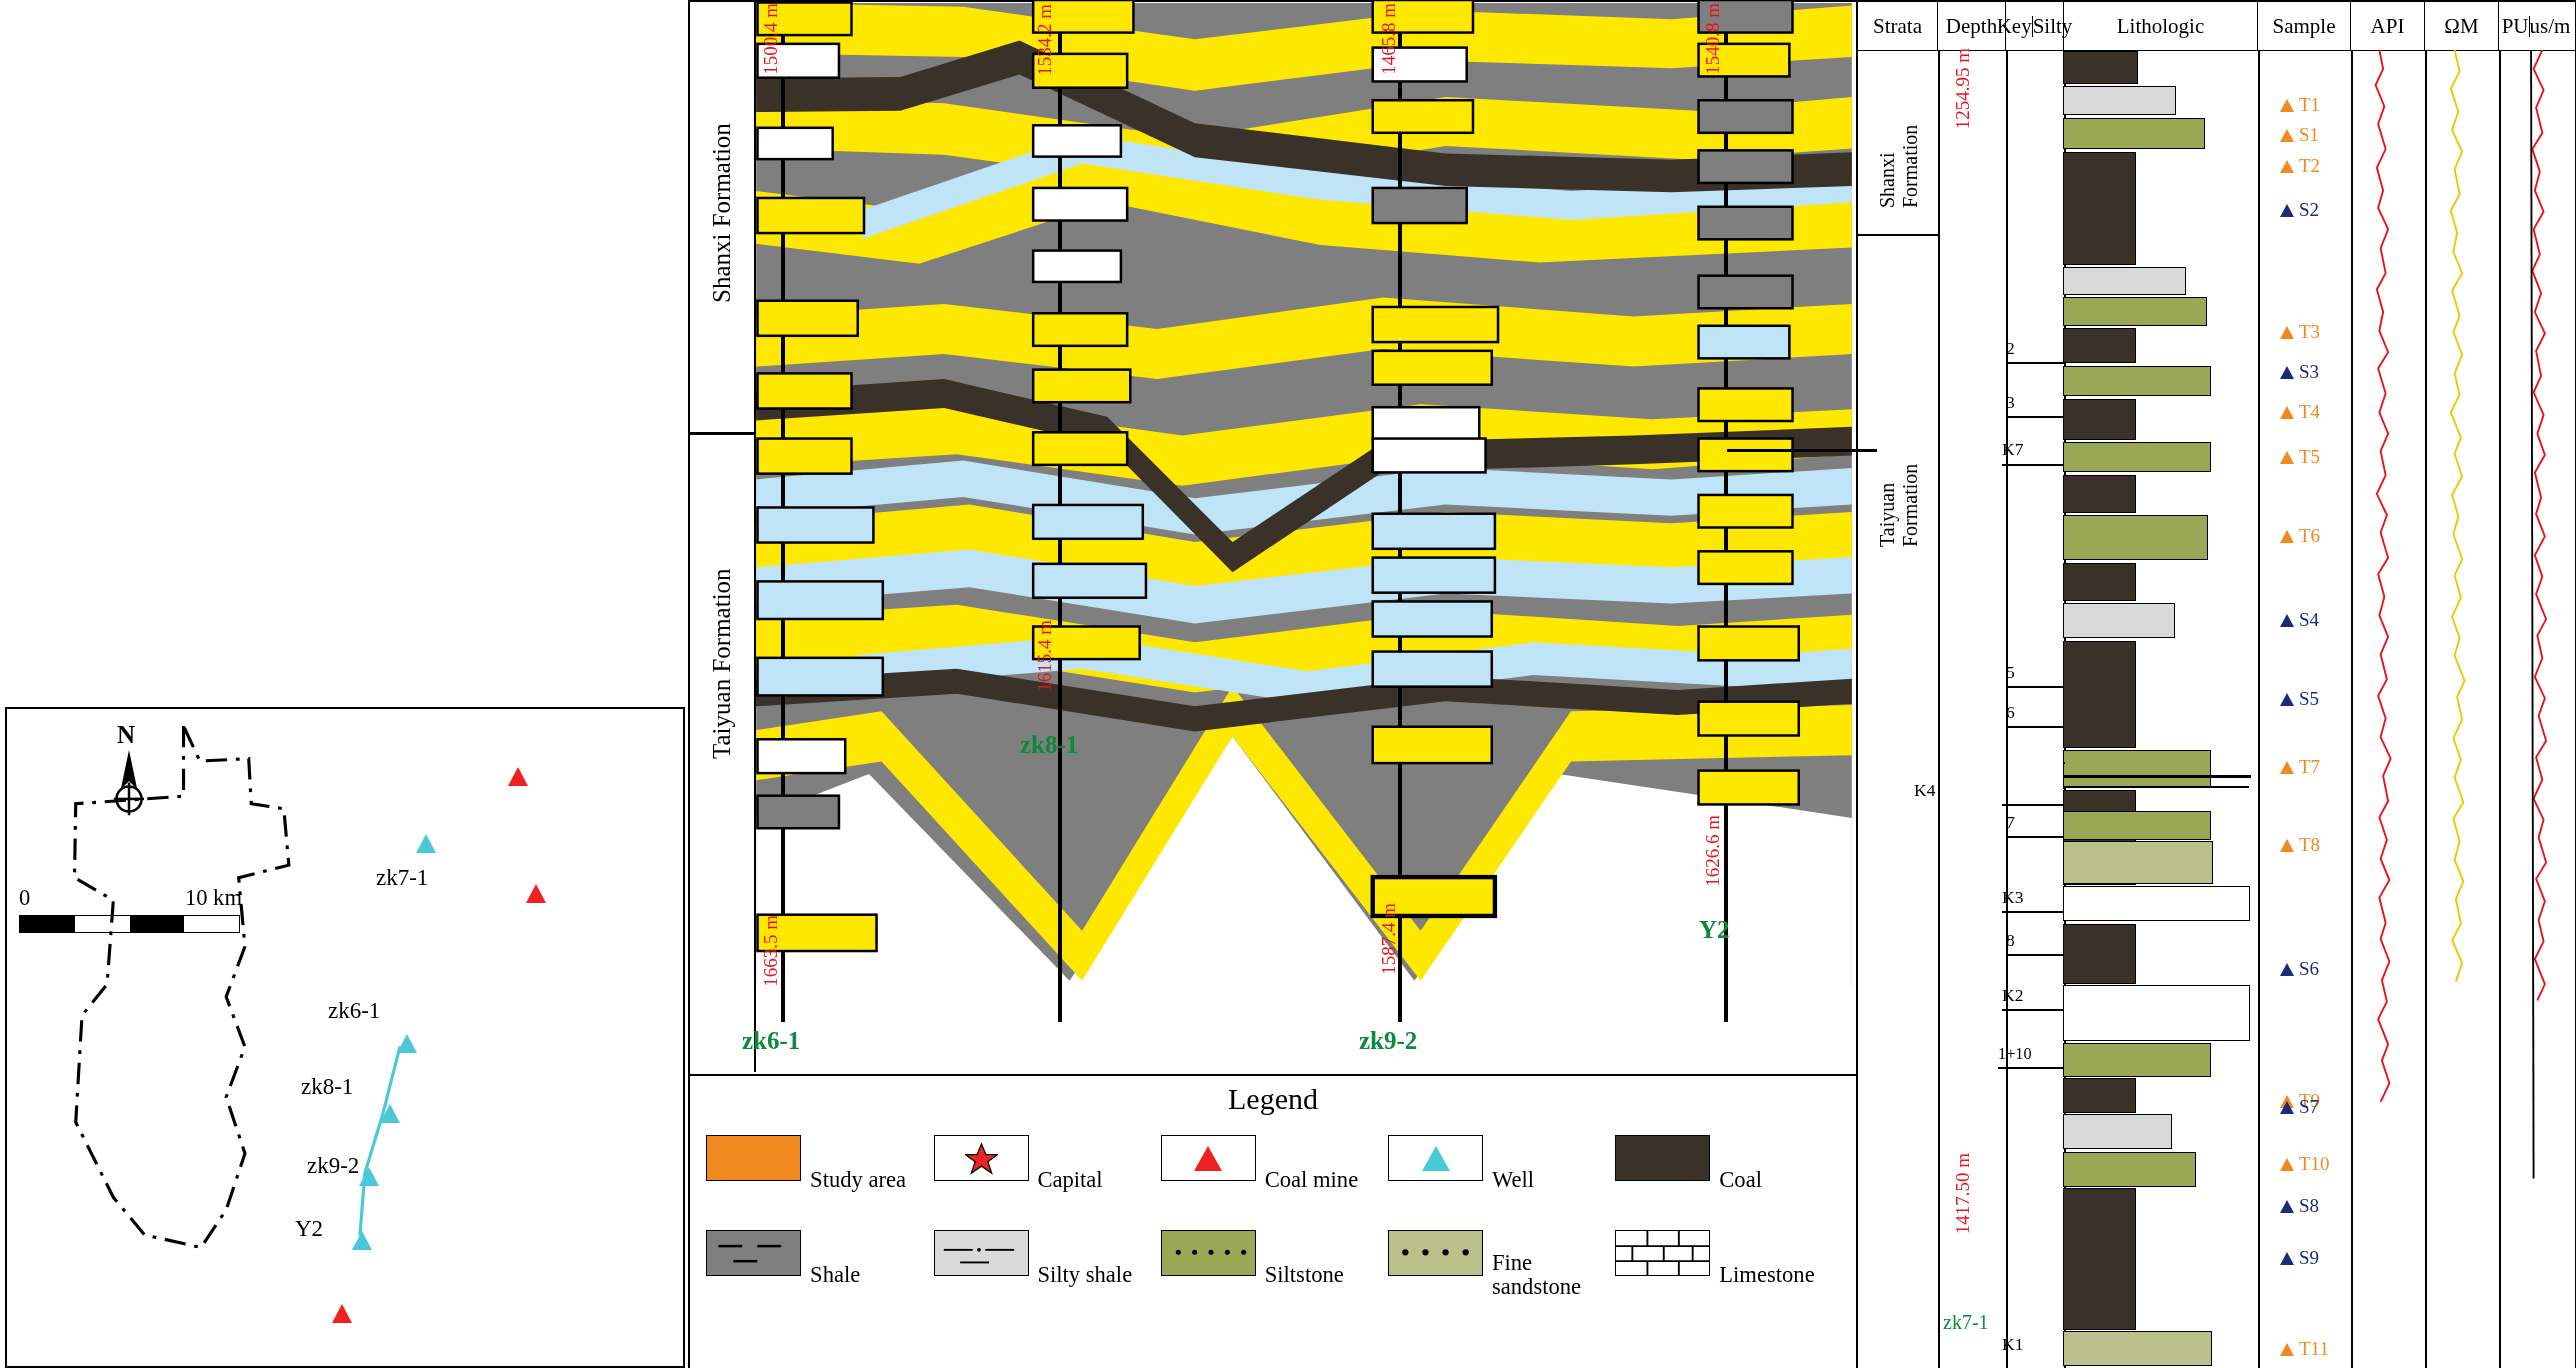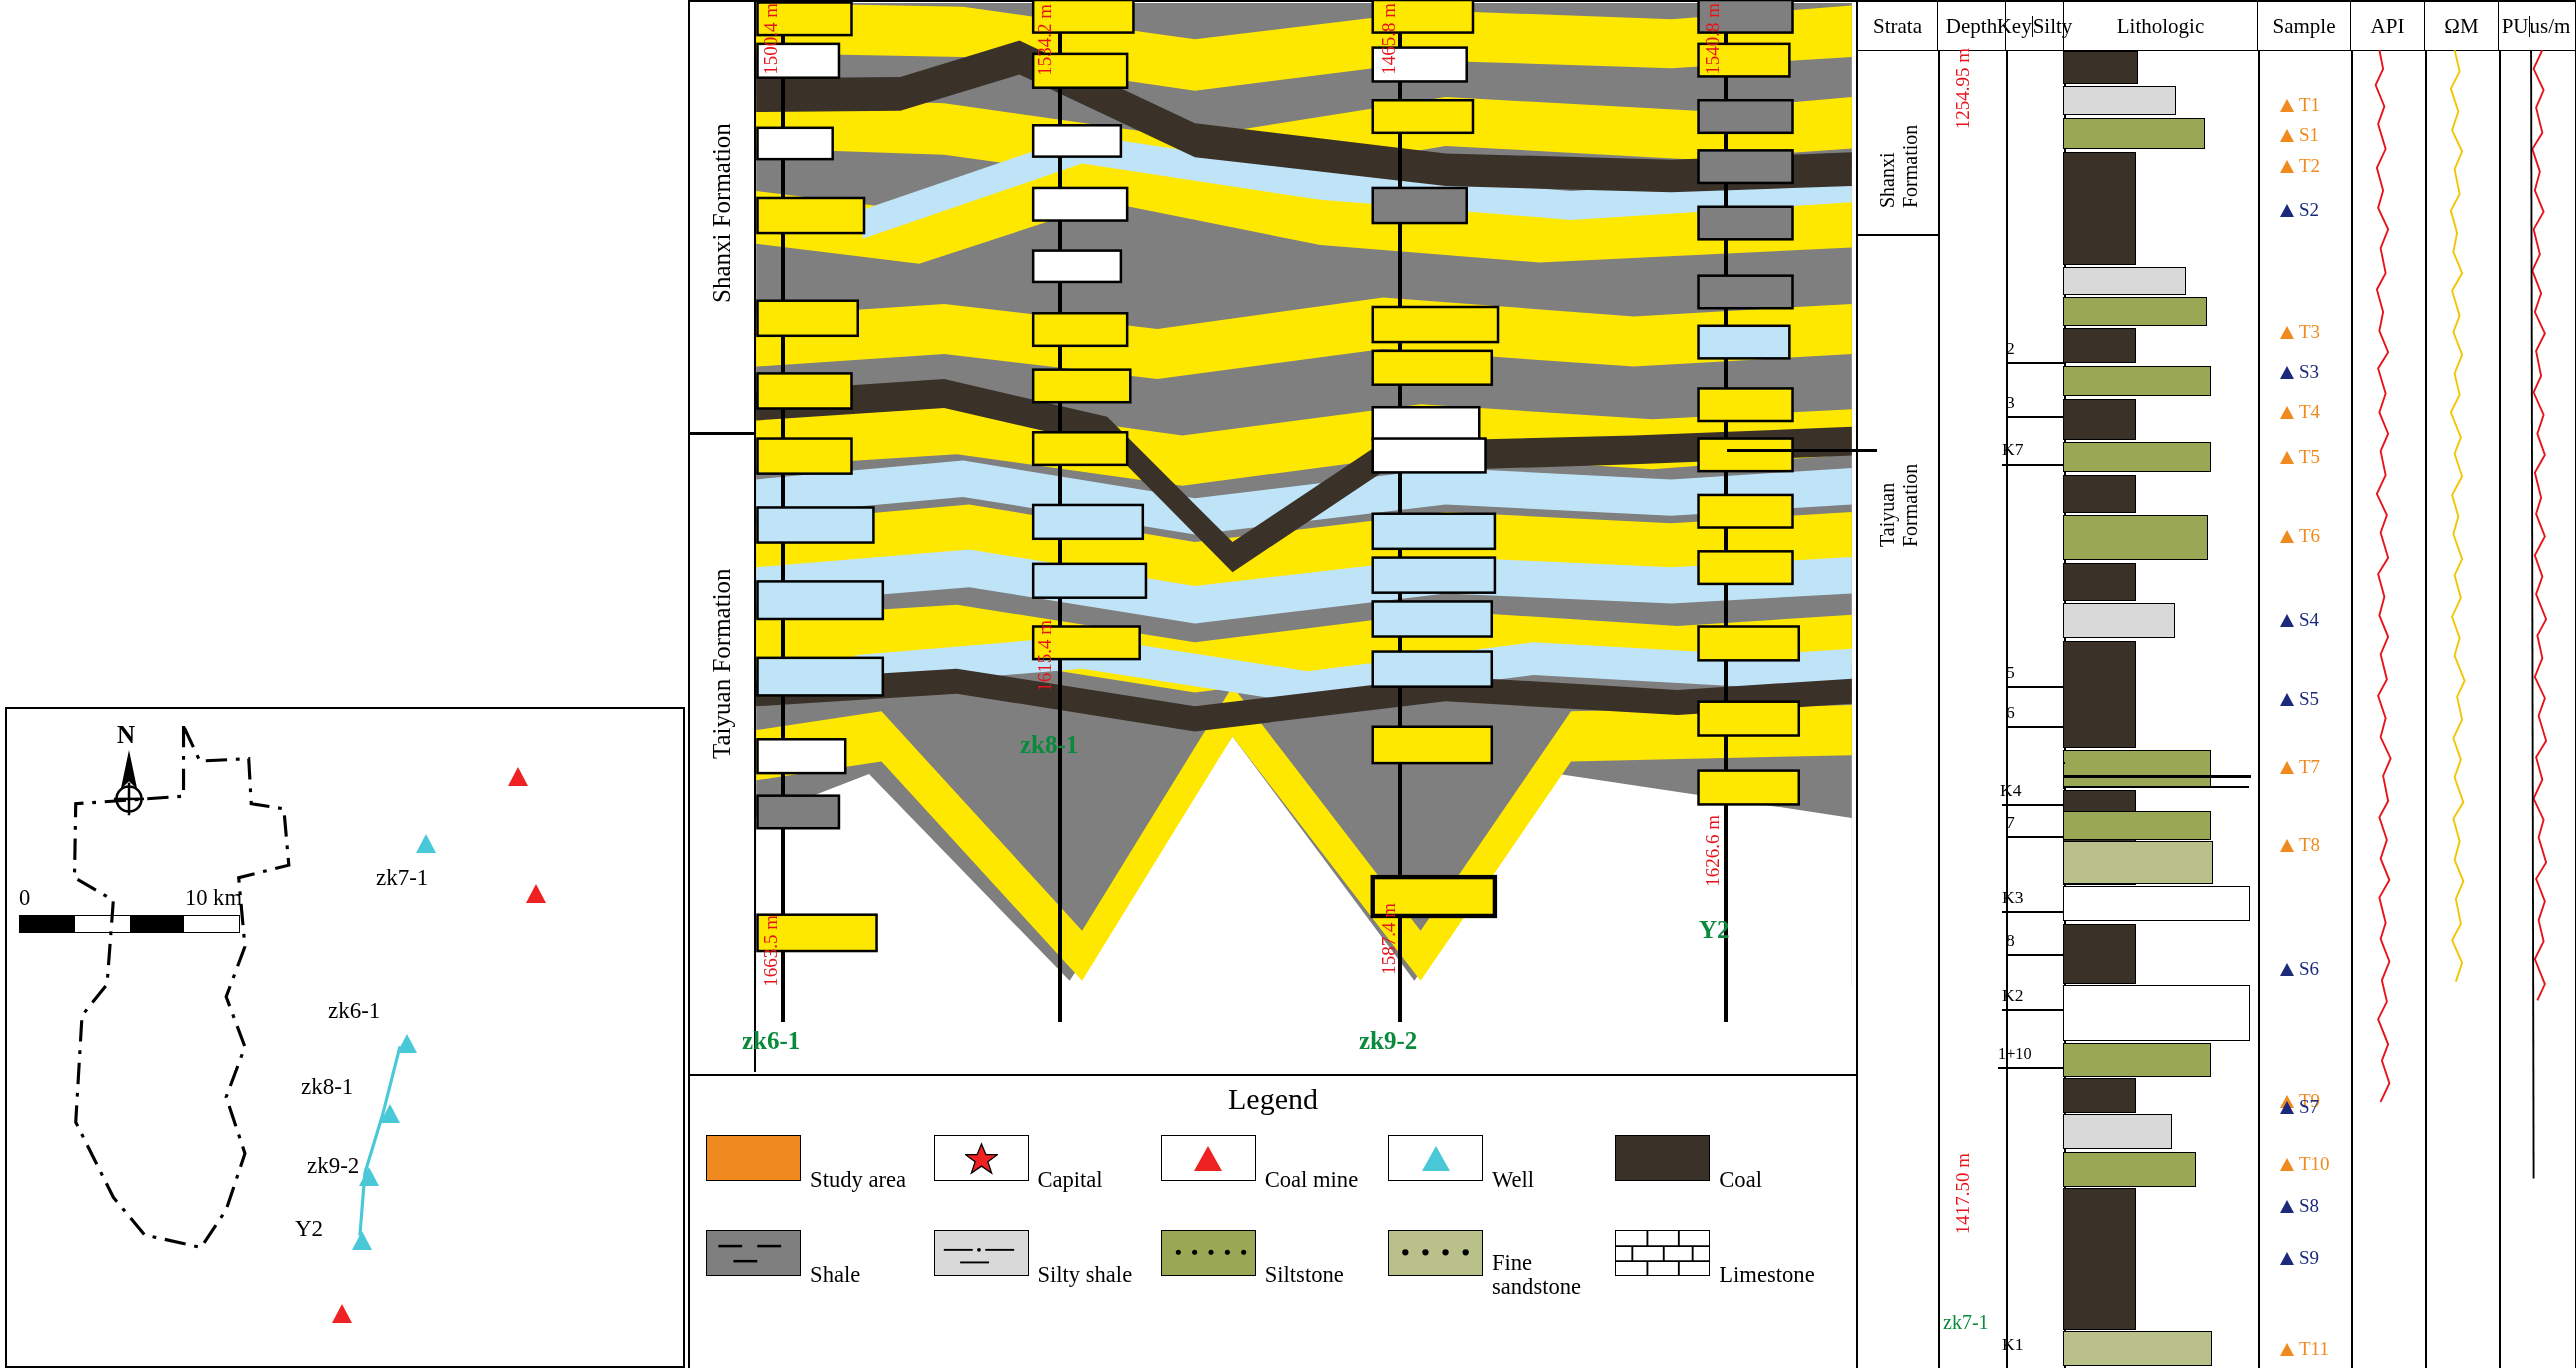--- a/index.html
+++ b/index.html
@@ -400,21 +400,21 @@
   <div class="abs key-row" style="left:2006px;top:338px;">2</div>
   <div class="abs keyline" style="left:2006px;top:362px;width:58px;"></div>
   <div class="abs key-row" style="left:2006px;top:392px;">3</div>
   <div class="abs keyline" style="left:2006px;top:416px;width:58px;"></div>
   <div class="abs key-row" style="left:2002px;top:439px;">K7</div>
   <div class="abs keyline" style="left:2002px;top:464px;width:61px;"></div>
   <div class="abs key-row" style="left:2006px;top:662px;">5</div>
   <div class="abs keyline" style="left:2006px;top:686px;width:58px;"></div>
   <div class="abs key-row" style="left:2006px;top:702px;">6</div>
   <div class="abs keyline" style="left:2006px;top:726px;width:58px;"></div>
-  <div class="abs key-row" style="left:2000px;top:780px;">K4</div>
+  <div class="abs key-row" style="left:1914px;top:780px;">K4</div>
   <div class="abs keyline" style="left:2002px;top:804px;width:61px;"></div>
   <div class="abs key-row" style="left:2006px;top:812px;">7</div>
   <div class="abs keyline" style="left:2006px;top:836px;width:58px;"></div>
   <div class="abs key-row" style="left:2002px;top:887px;">K3</div>
   <div class="abs keyline" style="left:2002px;top:911px;width:61px;"></div>
   <div class="abs key-row" style="left:2006px;top:930px;">8</div>
   <div class="abs keyline" style="left:2006px;top:954px;width:58px;"></div>
   <div class="abs key-row" style="left:2002px;top:985px;">K2</div>
   <div class="abs keyline" style="left:2002px;top:1009px;width:61px;"></div>
   <div class="abs key-row" style="left:1998px;top:1044px;font-size:16.3px;">1+10</div>

